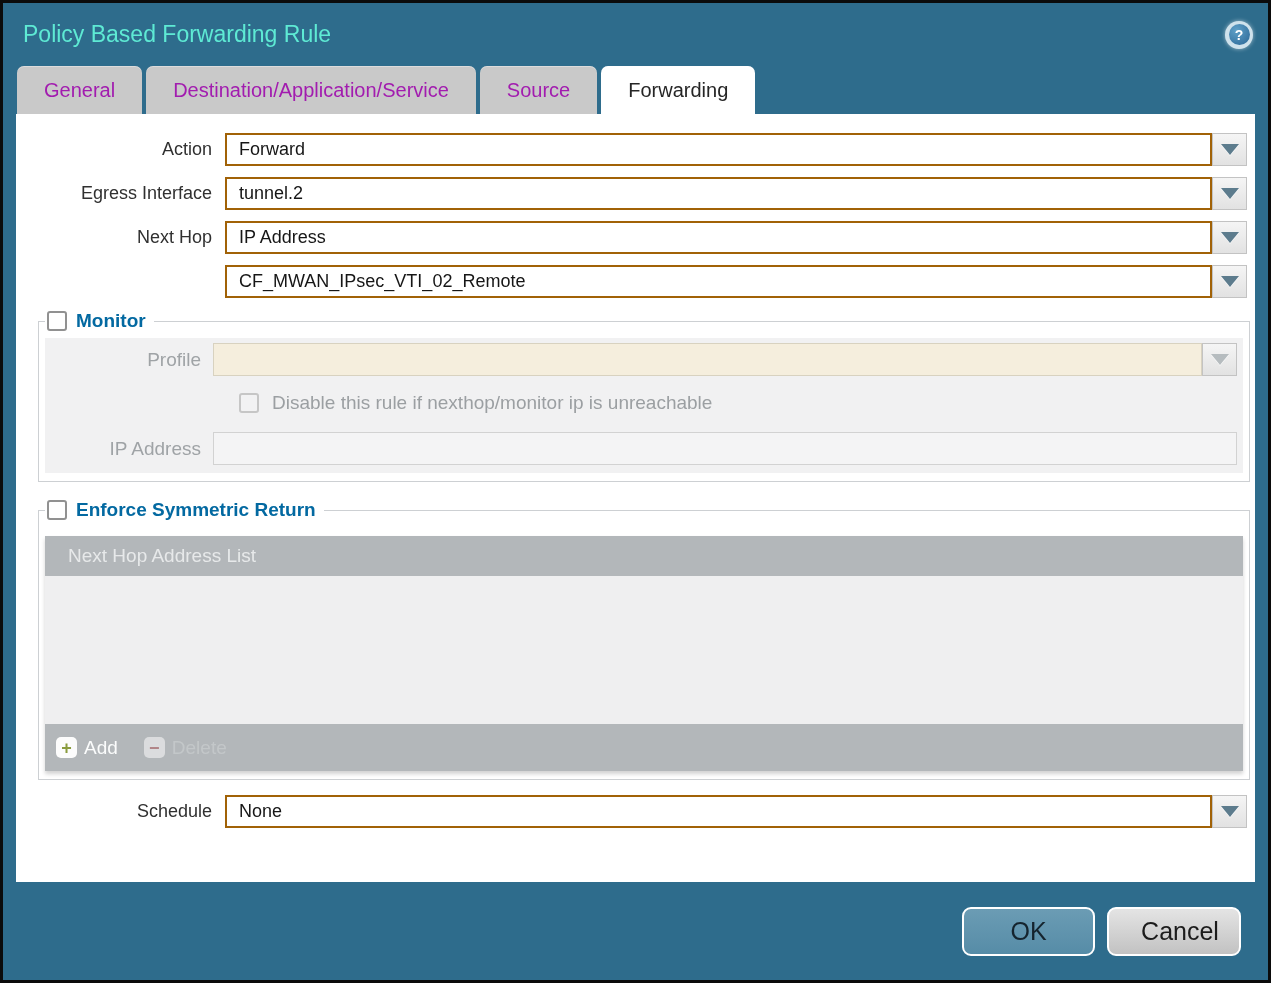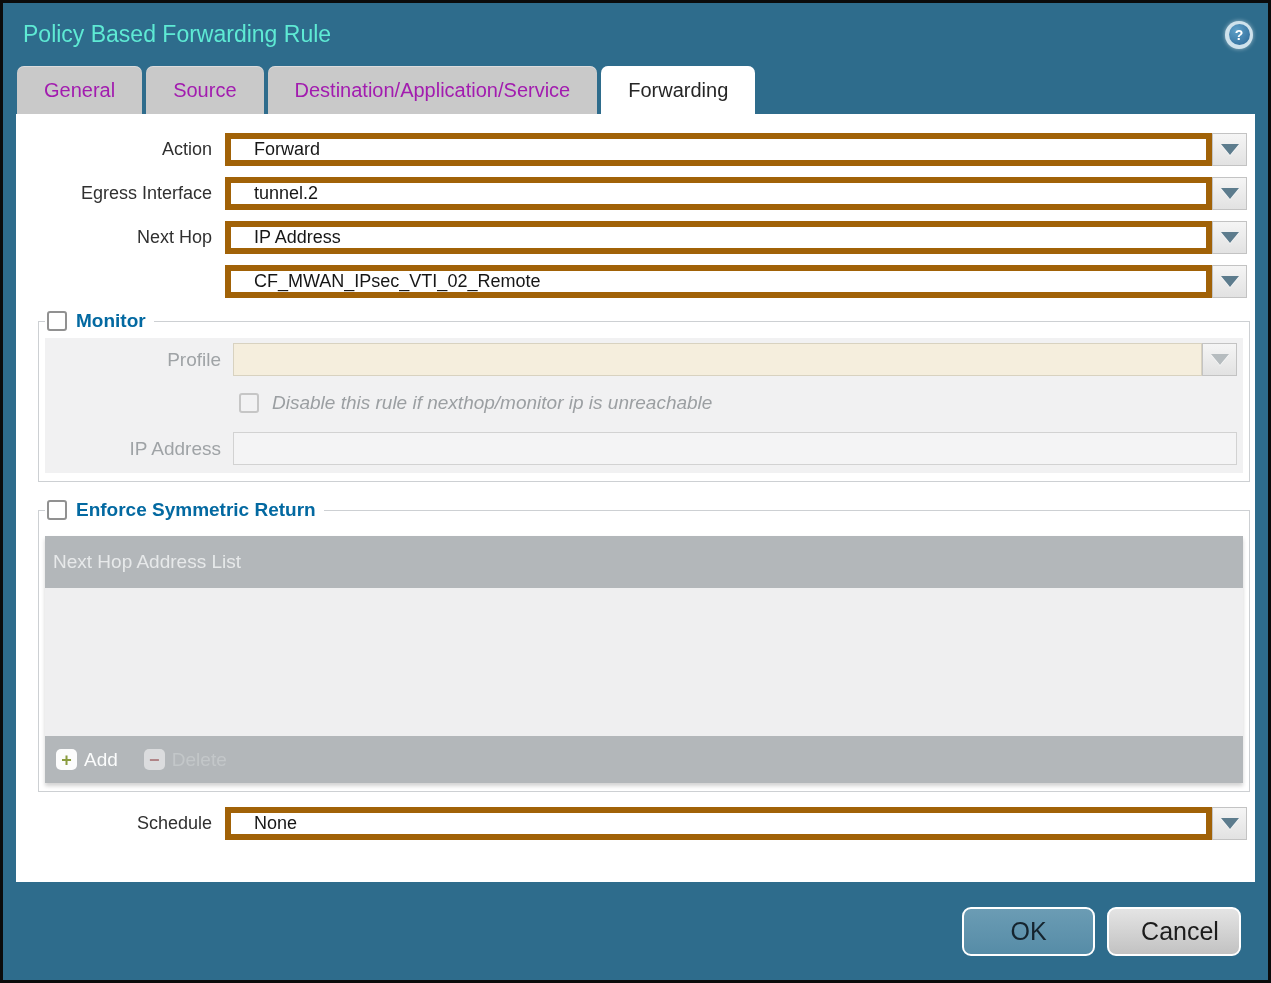--- a/index.html
+++ b/index.html
@@ -23,49 +23,49 @@
   .tab{ background:#c9c9c9; color:#a21caf; font-size:20px; display:flex; align-items:center;
         padding:0 27px; border-radius:7px 7px 0 0; cursor:pointer;
         box-shadow:inset 0 1px 0 rgba(255,255,255,.35); white-space:nowrap; }
   .tab.active{ background:#ffffff; color:#262626; }
 
   
   .content{ background:#fff; margin:0 13px; height:768px; flex:none; padding-top:20px; }
 
   .frow{ display:flex; align-items:center; margin:0 8px 13px 0; height:31px; }
   .flabel{ width:209px; text-align:right; padding-right:13px; font-size:18px; color:#303030; }
-  .fbox{ flex:1; height:33px; border:6px solid #a16207; background:#fff; display:flex;
-         align-items:center; padding-left:23px; font-size:18px; color:#161616; cursor:text; }
+  .fbox{ flex:1; height:33px; border:2px solid #a16207; background:#fff; display:flex;
+         align-items:center; padding-left:12px; font-size:18px; color:#161616; cursor:text; }
   .dbtn{ width:35px; height:33px; border:1px solid #c3c3c3;
          background:linear-gradient(#f5f5f5,#e2e2e2); display:flex; align-items:center;
          justify-content:center; cursor:pointer; }
   .tri{ width:0; height:0; border-left:9px solid transparent; border-right:9px solid transparent;
         border-top:11px solid #5d7c8d; filter:drop-shadow(0 1px 0 rgba(255,255,255,.7)); }
   .tri.off{ border-top-color:#b6bcbf; }
 
   fieldset{ border:1px solid #cdd0d3; margin:0 5px 0 22px; padding:0 6px 8px 6px; }
   .fs-monitor{ margin-top:9px; }
   .fs-sym{ margin-top:17px; }
   legend{ display:flex; align-items:center; gap:9px; padding:0 8px 0 2px; font-size:19px;
           font-weight:bold; color:#0369a1; }
   .cb{ width:20px; height:20px; border:2px solid #919191; border-radius:3px; background:#fff;
        cursor:pointer; flex:none; }
   .cb.off{ border-color:#c6c6c6; background:#f2f2f3; cursor:default; }
 
   .graypanel{ background:#f1f1f2; margin-top:6px; padding:5px 6px 8px 0; }
   .mrow{ display:flex; align-items:center; height:33px; }
-  .mlabel{ width:188px; text-align:right; padding-right:12px; font-size:19px; color:#9fa3a6; }
+  .mlabel{ width:168px; text-align:right; padding-right:12px; font-size:19px; color:#9fa3a6; }
   .profile-box{ flex:1; height:33px; background:#f5eedd; border:1px solid #d8d2c0; }
   .disable-row{ display:flex; align-items:center; gap:13px; margin:16px 0 18px 194px; }
-  .disable-label{ font-size:19px; color:#9b9fa2;font-style:italic; }
+  .disable-label{ font-size:19px; color:#9b9fa2; }
   .dinput{ flex:1; height:33px; background:#f4f4f5; border:1px solid #d2d2d2; }
 
   .nh-table{ margin-top:15px; box-shadow:0 3px 4px rgba(0,0,0,.18); }
-  .thead{ height:52px; background:#b3b7ba; color:#e7e9ea; font-size:19px; display:flex;
-          align-items:center; padding-left:8px; }
+  .thead{ height:40px; background:#b3b7ba; color:#e7e9ea; font-size:19px; display:flex;
+          align-items:center; padding-left:23px; }
   .tbody{ height:148px; background:#efeff0; }
   .tfoot{ height:47px; background:#b3b7ba; display:flex; align-items:center; gap:26px;
           padding-left:11px; }
   .tbtn{ display:flex; align-items:center; gap:7px; }
   .tbtn.add{ cursor:pointer; }
   .icon-sq{ width:21px; height:21px; border-radius:5px; background:#fcfcfc; display:flex;
             align-items:center; justify-content:center; font-weight:bold; font-size:18px;
             line-height:1; }
   .icon-sq.dim{ background:rgba(252,252,252,.55); }
   .plus{ color:#8a9c3e; }
@@ -90,22 +90,22 @@
 
   <div class="titlebar">
     <div class="title">Policy Based Forwarding Rule</div>
     <div class="help">
       <div class="help-inner">?</div>
     </div>
   </div>
 
   <div class="tabs">
     <div class="tab">General</div>
+    <div class="tab">Destination/Application/Service</div>
     <div class="tab">Source</div>
-    <div class="tab">Destination/Application/Service</div>
     <div class="tab active">Forwarding</div>
   </div>
 
   <div class="content">
 
     <div class="frow">
       <div class="flabel">Action</div>
       <div class="fbox">Forward</div>
       <div class="dbtn">
         <div class="tri"></div>

